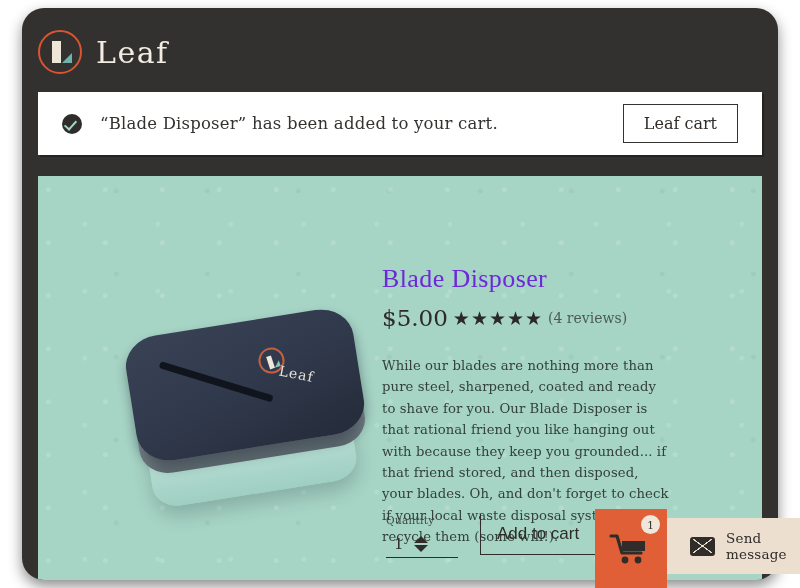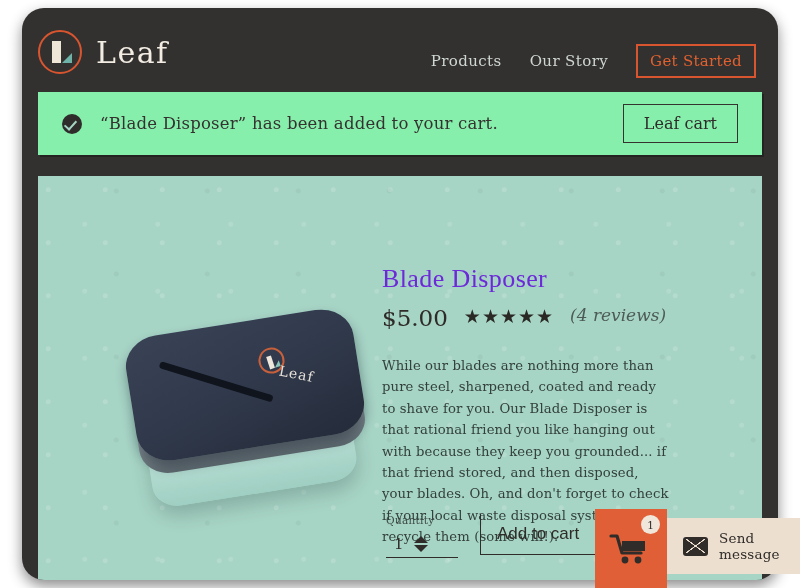--- a/index.html
+++ b/index.html
@@ -63,21 +63,21 @@
     font-size:15px; padding:6px 12px; cursor:pointer;
     letter-spacing:.3px;
     background:transparent;
     font-family:"DejaVu Serif", serif;
   }
 
   
   #notice{
     position:absolute; left:16px; top:84px;
     width:724px; height:63px;
-    background:#86efac;
+    background:#ffffff;
     display:flex; align-items:center;
     padding:0 24px;
     box-shadow:2px 2px 0 rgba(0,0,0,.28);
   }
   #check-icon{
     width:20px; height:20px; border-radius:50%;
     background:#2f2d2c; position:relative; flex:0 0 auto;
   }
   #check-icon::after{
     content:""; position:absolute;
@@ -179,25 +179,25 @@
   
   #info{
     position:absolute; left:344px; top:88px;
     width:290px;
   }
   #product-title{
     color:#6d28d9; font-size:26px; letter-spacing:.4px;
     font-family:Liberation Serif, serif;
   }
   #price-row{
-    display:flex; align-items:flex-start; gap:16px; margin-top:11px;
+    display:flex; align-items:center; gap:5px; margin-top:11px;
   }
   #price{ color:#2e2b28; font-size:23px; }
   #stars{ color:#2b2926; font-size:19px; letter-spacing:1px; }
-  #reviews{ color:#4d5b56; font-size:17px;font-style:italic; }
+  #reviews{ color:#4d5b56; font-size:14px; }
   #description{
     margin-top:24px;
     color:#33403b; font-size:13.2px; line-height:1.62;
     letter-spacing:.1px;
     font-family:"DejaVu Serif", serif;
   }
 
   
   #buy-row{
     position:absolute; left:348px; top:338px;
@@ -255,21 +255,21 @@
     background:#f0e7da; color:#2f2c29;
     font-size:10.5px; display:flex;
     align-items:center; justify-content:center;
     font-family:"DejaVu Serif", serif;
   }
   #msg-widget{
     position:absolute; left:667px; top:518px;
     width:133px; height:56px;
     background:#ecdfcf;
     display:flex; align-items:center; gap:11px;
-    padding-left:16px;
+    padding-left:23px;
     cursor:pointer;
   }
   #env-icon{
     width:25px; height:19px; border-radius:3px;
     background:#2f2c29; position:relative; flex:0 0 auto;
   }
   #env-icon::after{
     content:""; position:absolute;
     left:3px; top:2.5px;
     width:19px; height:14px;
@@ -290,25 +290,20 @@
   <div id="header">
 
     <div id="brand">
       <div id="logo-mark">
         <div id="logo-bar"></div>
         <div id="logo-tri"></div>
       </div>
       <div id="brand-name">Leaf</div>
     </div>
 
-    <div id="nav">
-      <a class="nav-link">Products</a>
-      <a class="nav-link">Our Story</a>
-      <button id="cta">Get Started</button>
-    </div>
 
   </div>
 
   <div id="notice">
     <div id="check-icon"></div>
     <div id="notice-text">“Blade Disposer” has been added to your cart.</div>
     <button id="view-cart">Leaf cart</button>
   </div>
 
   <div id="panel">

